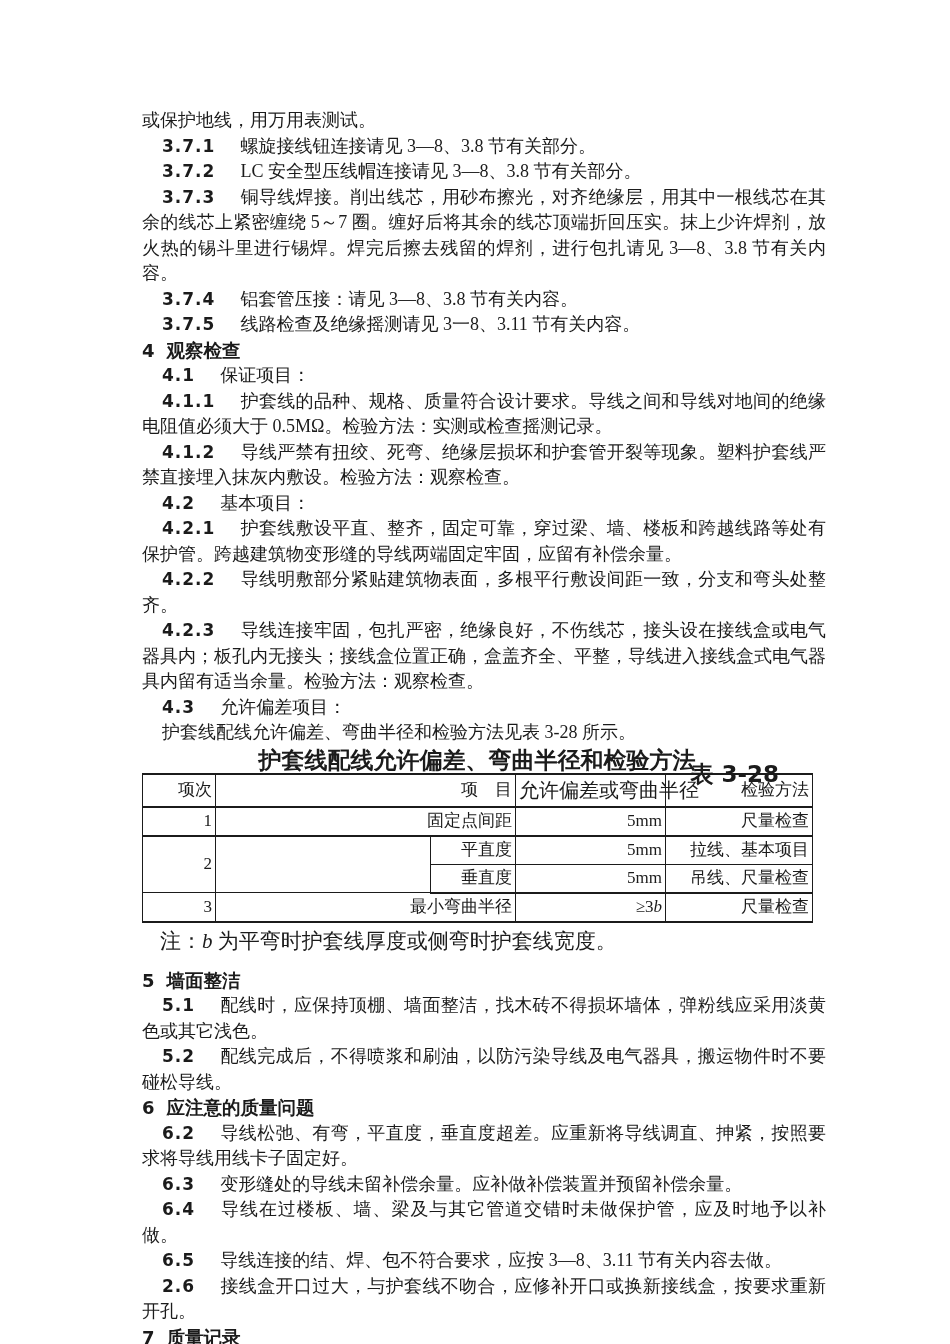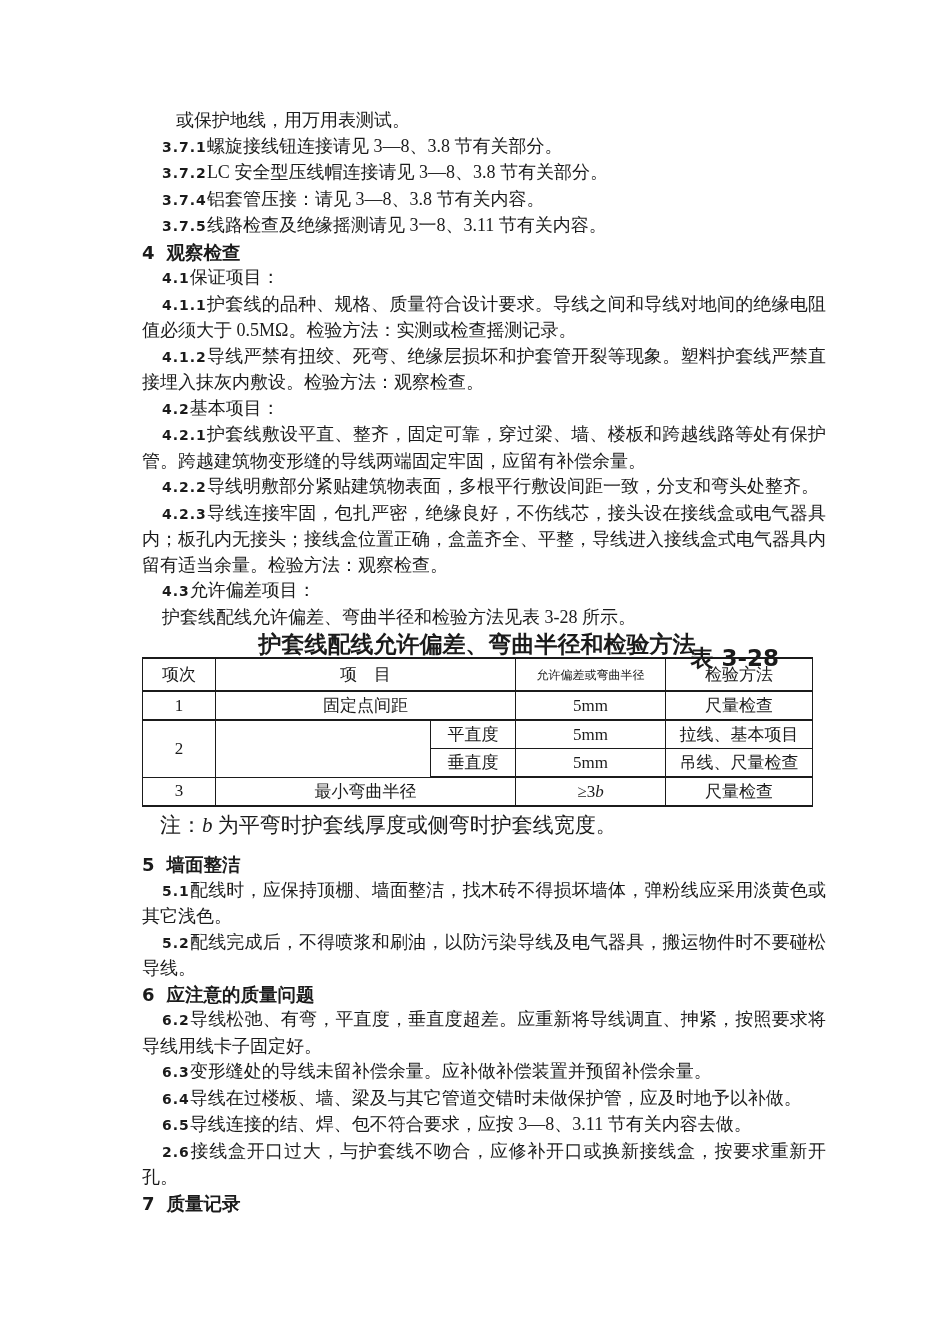--- a/index.html
+++ b/index.html
@@ -17,28 +17,28 @@
   }
   .content {
     position: absolute;
     left: 142px; top: 108px;
     width: 684px;
     font-size: 18px;
     line-height: 25.5px;
     text-align: justify;
   }
   p { margin: 0; }
-  .cont { text-indent: 0; margin-left: 34px; }
+  .cont { text-indent: 0; }
   .item { text-indent: 20px; }
   .num {
     font-family: "DejaVu Sans", "Liberation Sans", sans-serif;
     font-weight: 600;
-    font-size: 14px;
+    font-size: 17px;
     letter-spacing: 1px;
-    margin-right: 0;
+    margin-right: 25px;
   }
   .heading {
     font-family: "DejaVu Sans", "Liberation Sans", sans-serif;
     font-weight: 700;
     font-size: 18.5px;
     text-indent: 0;
   }
   .heading .num { font-weight: 700; font-size: 18px; margin-right: 11px; }
   .sec-gap { margin-top: 16px; }
 
@@ -57,54 +57,55 @@
   .tbl-tag { position: absolute; right: 33px; top: 14px; }
   table.t328 {
     width: 670px;
     border-collapse: collapse;
     table-layout: fixed;
     font-size: 17px;
   }
   table.t328 td {
     border-left: 1px solid #1b1b1b;
     border-right: 1px solid #1b1b1b;
-    text-align: center;
+    text-align: right;
     vertical-align: middle;
     padding: 1px 3px;
     height: 25px;
     line-height: 22px;
     white-space: nowrap;
     overflow: visible;
   }
   tr.hrow td { border-top: 2.5px solid #1b1b1b; border-bottom: 2px solid #1b1b1b; height: 29px; }
   tr.r1 td   { border-bottom: 2px solid #1b1b1b; }
   tr.r2a td  { border-bottom: 1px solid #1b1b1b; }
   tr.r2b td  { border-bottom: 2px solid #1b1b1b; }
   tr.r3 td   { border-bottom: 2.5px solid #1b1b1b; }
   td.span2   { border-bottom: 2px solid #1b1b1b; }
-  td.hdr-wide { font-size: 12px; }
+  td.hdr-wide { font-size: 20px; }
   .ital { font-style: italic; font-family: "Liberation Serif", serif; }
   .tbl-note {
     margin-top: 7px;
     padding-left: 18px;
     font-size: 21px;
     line-height: 22px;
     text-align: left;
   }
 </style>
 </head>
 <body>
 
 <div class="page">
   <div class="content">
 
     <p class="cont">或保护地线，用万用表测试。</p>
 
     <p class="item"><span class="num">3.7.1</span><span>螺旋接线钮连接请见 3—8、3.8 节有关部分。</span></p>
     <p class="item"><span class="num">3.7.2</span><span>LC 安全型压线帽连接请见 3—8、3.8 节有关部分。</span></p>
+    <p class="item"><span class="num">3.7.3</span><span>铜导线焊接。削出线芯，用砂布擦光，对齐绝缘层，用其中一根线芯在其余的线芯上紧密缠绕 5～7 圈。缠好后将其余的线芯顶端折回压实。抹上少许焊剂，放火热的锡斗里进行锡焊。焊完后擦去残留的焊剂，进行包扎请见 3—8、3.8 节有关内容。</span></p>
     <p class="item"><span class="num">3.7.4</span><span>铝套管压接：请见 3—8、3.8 节有关内容。</span></p>
     <p class="item"><span class="num">3.7.5</span><span>线路检查及绝缘摇测请见 3一8、3.11 节有关内容。</span></p>
 
     <p class="heading"><span class="num">4</span><span>观察检查</span></p>
 
     <p class="item"><span class="num">4.1</span><span>保证项目：</span></p>
     <p class="item"><span class="num">4.1.1</span><span>护套线的品种、规格、质量符合设计要求。导线之间和导线对地间的绝缘电阻值必须大于 0.5MΩ。检验方法：实测或检查摇测记录。</span></p>
     <p class="item"><span class="num">4.1.2</span><span>导线严禁有扭绞、死弯、绝缘层损坏和护套管开裂等现象。塑料护套线严禁直接埋入抹灰内敷设。检验方法：观察检查。</span></p>
     <p class="item"><span class="num">4.2</span><span>基本项目：</span></p>
     <p class="item"><span class="num">4.2.1</span><span>护套线敷设平直、整齐，固定可靠，穿过梁、墙、楼板和跨越线路等处有保护管。跨越建筑物变形缝的导线两端固定牢固，应留有补偿余量。</span></p>

